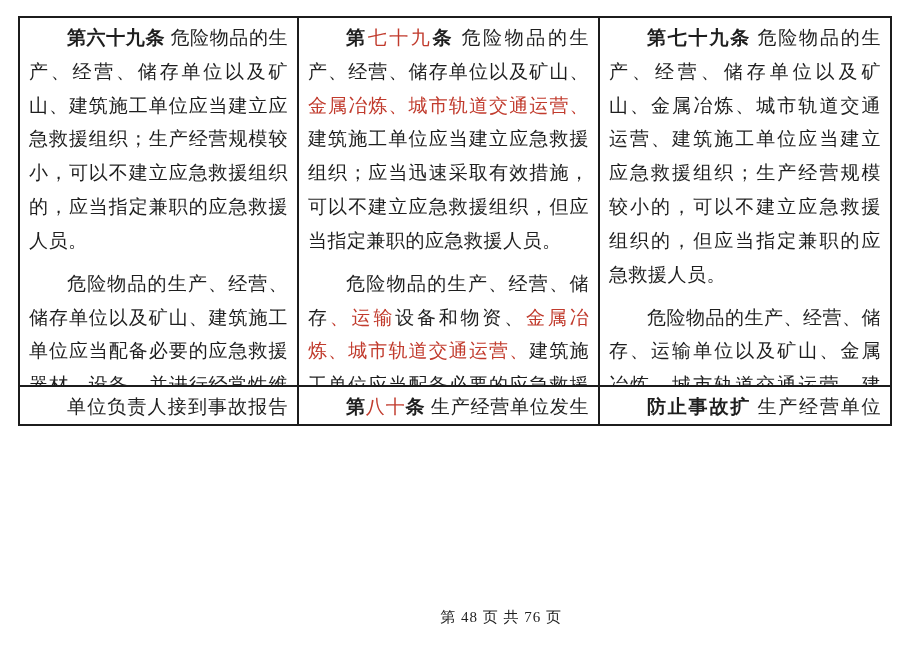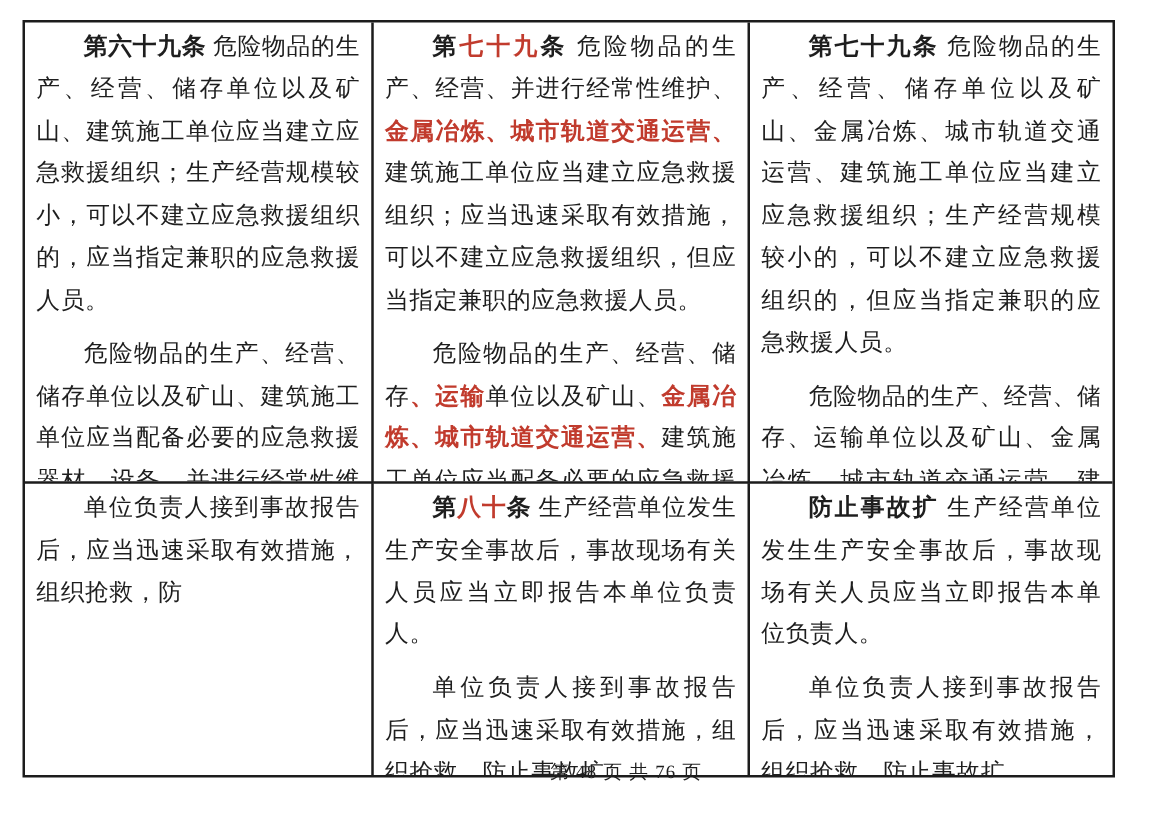--- a/index.html
+++ b/index.html
@@ -9,21 +9,21 @@
     --page-bg: #ffffff;
   }
   html,body{margin:0;padding:0;}
   body{
     width:920px;height:656px;position:relative;overflow:hidden;
     background:var(--page-bg);
     font-family:"Liberation Serif","DejaVu Serif",serif;
     color:var(--text);
   }
   .law-table{
-    position:absolute;left:18px;top:16px;width:874px;height:606px;
+    position:absolute;left:18px;top:16px;width:874px;height:410px;
     box-sizing:border-box;
     border:2px solid var(--border);
     display:grid;
     grid-template-columns:279px 301px auto;
     grid-template-rows:369px auto;
     background:var(--page-bg);
   }
   .cell{
     box-sizing:border-box;
     border-right:2px solid var(--border);
@@ -38,43 +38,43 @@
     font-size:19px;
     line-height:1.78;
     text-indent:2em;
     text-align:justify;
     text-justify:inter-character;
     word-break:break-all;
     letter-spacing:0.5px;
   }
   .run{color:var(--text);}
   .run-b{color:var(--text);font-weight:bold;}
-  .run-r{color:var(--accent-red);font-weight:bold;}
+  .run-r{color:var(--accent-red);font-weight:normal;}
   .page-footer{
     position:absolute;left:0;top:608px;width:100%;
     text-align:center;
     font-size:15px;
     color:var(--text);
     letter-spacing:1px;
     margin-left:41px;
   }
 </style>
 </head>
 <body>
 
 <div class="law-table">
 
   <div class="cell">
     <p class="para"><span class="run-b">第六十九条</span><span class="run"> 危险物品的生产、经营、储存单位以及矿山、建筑施工单位应当建立应急救援组织；生产经营规模较小，可以不建立应急救援组织的，应当指定兼职的应急救援人员。</span></p>
     <p class="para"><span class="run">危险物品的生产、经营、储存单位以及矿山、建筑施工单位应当配备必要的应急救援器材、设备，并进行经常性维护、保养，保证正常运转。</span></p>
   </div>
 
   <div class="cell">
-    <p class="para"><span class="run-b">第</span><span class="run-r">七十九</span><span class="run-b">条</span><span class="run"> 危险物品的生产、经营、并进行经常性维护、</span><span class="run-r">金属冶炼、城市轨道交通运营、</span><span class="run">建筑施工单位应当建立应急救援组织；应当迅速采取有效措施，可以不建立应急救援组织，但应当指定兼职的应急救援人员。</span></p>
-    <p class="para"><span class="run">危险物品的生产、经营、储存</span><span class="run-r">、运输</span><span class="run">单位以及矿山、</span><span class="run-r">金属冶炼、城市轨道交通运营、</span><span class="run">建筑施工单位应当配备必要的应急救援器材、设备</span></p>
+    <p class="para"><span class="run-b">第</span><span class="run-r">七十九</span><span class="run-b">条</span><span class="run"> 危险物品的生产、经营、储存单位以及矿山、</span><span class="run-r">金属冶炼、城市轨道交通运营、</span><span class="run">建筑施工单位应当建立应急救援组织；应当迅速采取有效措施，可以不建立应急救援组织，但应当指定兼职的应急救援人员。</span></p>
+    <p class="para"><span class="run">危险物品的生产、经营、储存</span><span class="run-r">、运输</span><span class="run">设备和物资、</span><span class="run-r">金属冶炼、城市轨道交通运营、</span><span class="run">建筑施工单位应当配备必要的应急救援器材、设备</span></p>
   </div>
 
   <div class="cell">
     <p class="para"><span class="run-b">第七十九条</span><span class="run"> 危险物品的生产、经营、储存单位以及矿山、金属冶炼、城市轨道交通运营、建筑施工单位应当建立应急救援组织；生产经营规模较小的，可以不建立应急救援组织的，但应当指定兼职的应急救援人员。</span></p>
     <p class="para"><span class="run">危险物品的生产、经营、储存、运输单位以及矿山、金属冶炼、城市轨道交通运营、建筑施工单位应当配备必要的应急救援器材、设备和物资，并进行经常性维护、保养，保证正常运转。</span></p>
   </div>
 
   <div class="cell">
     <p class="para"><span class="run">单位负责人接到事故报告后，应当迅速采取有效措施，组织抢救，防</span></p>
   </div>

